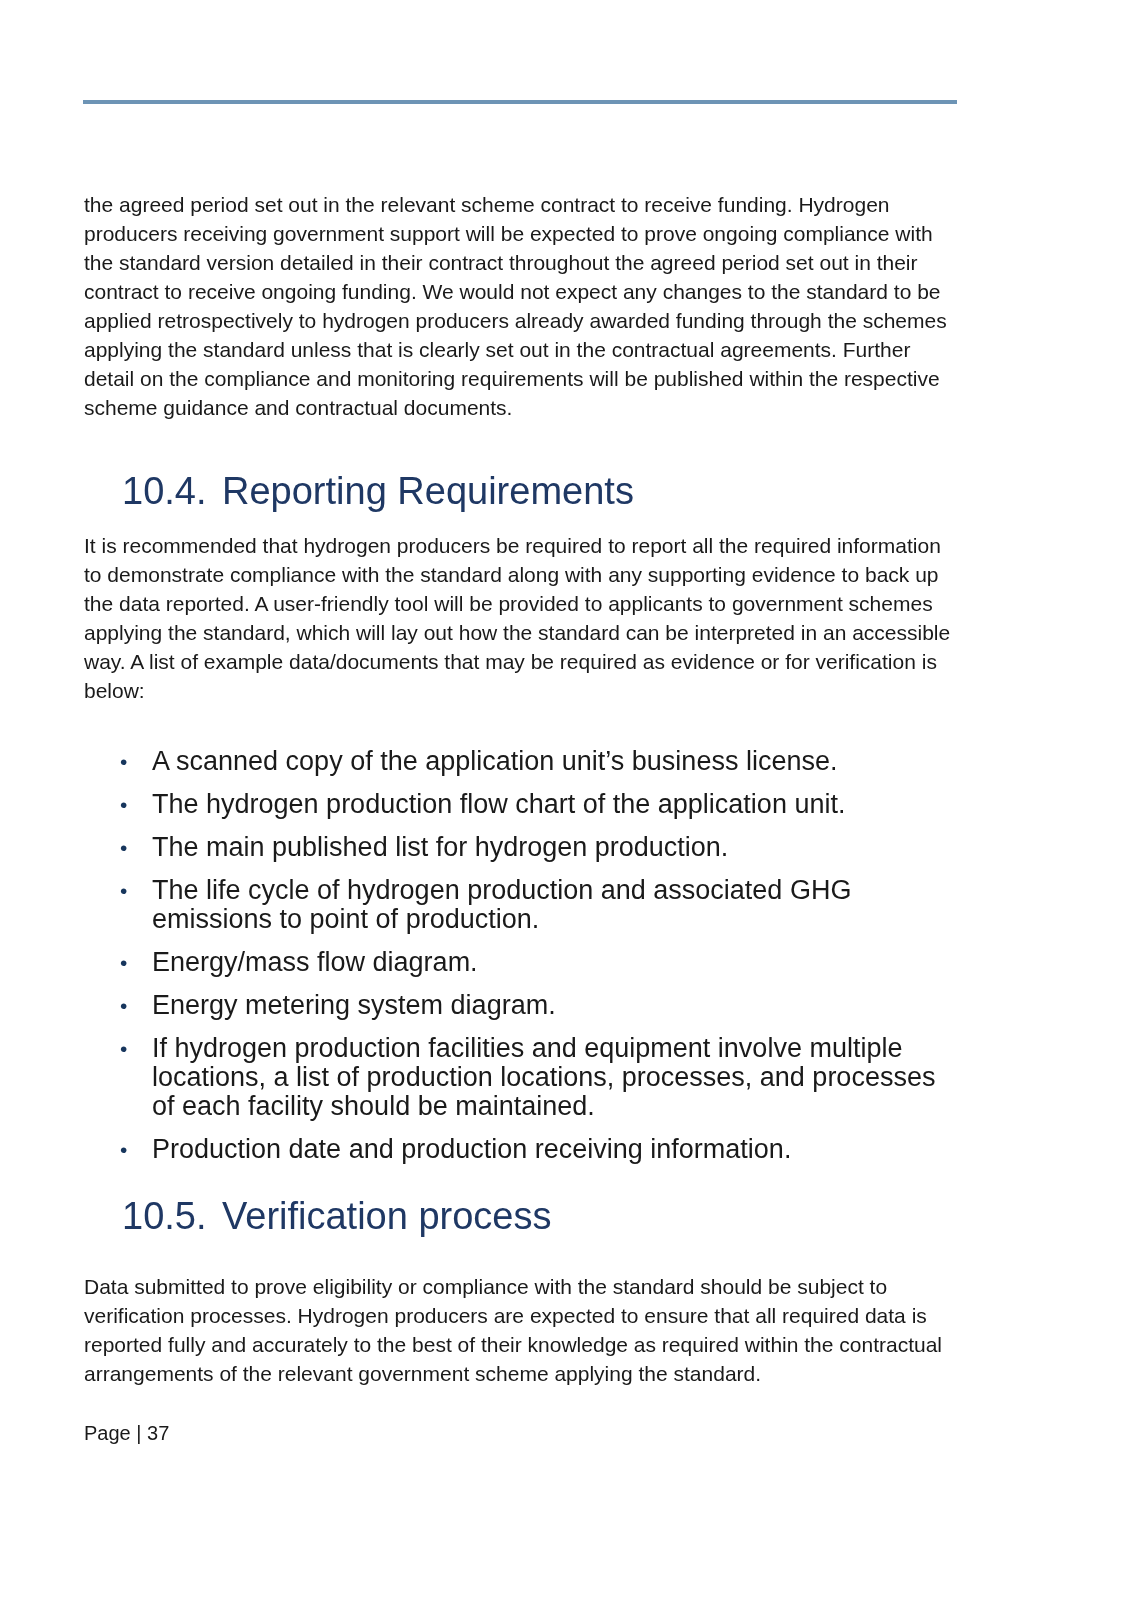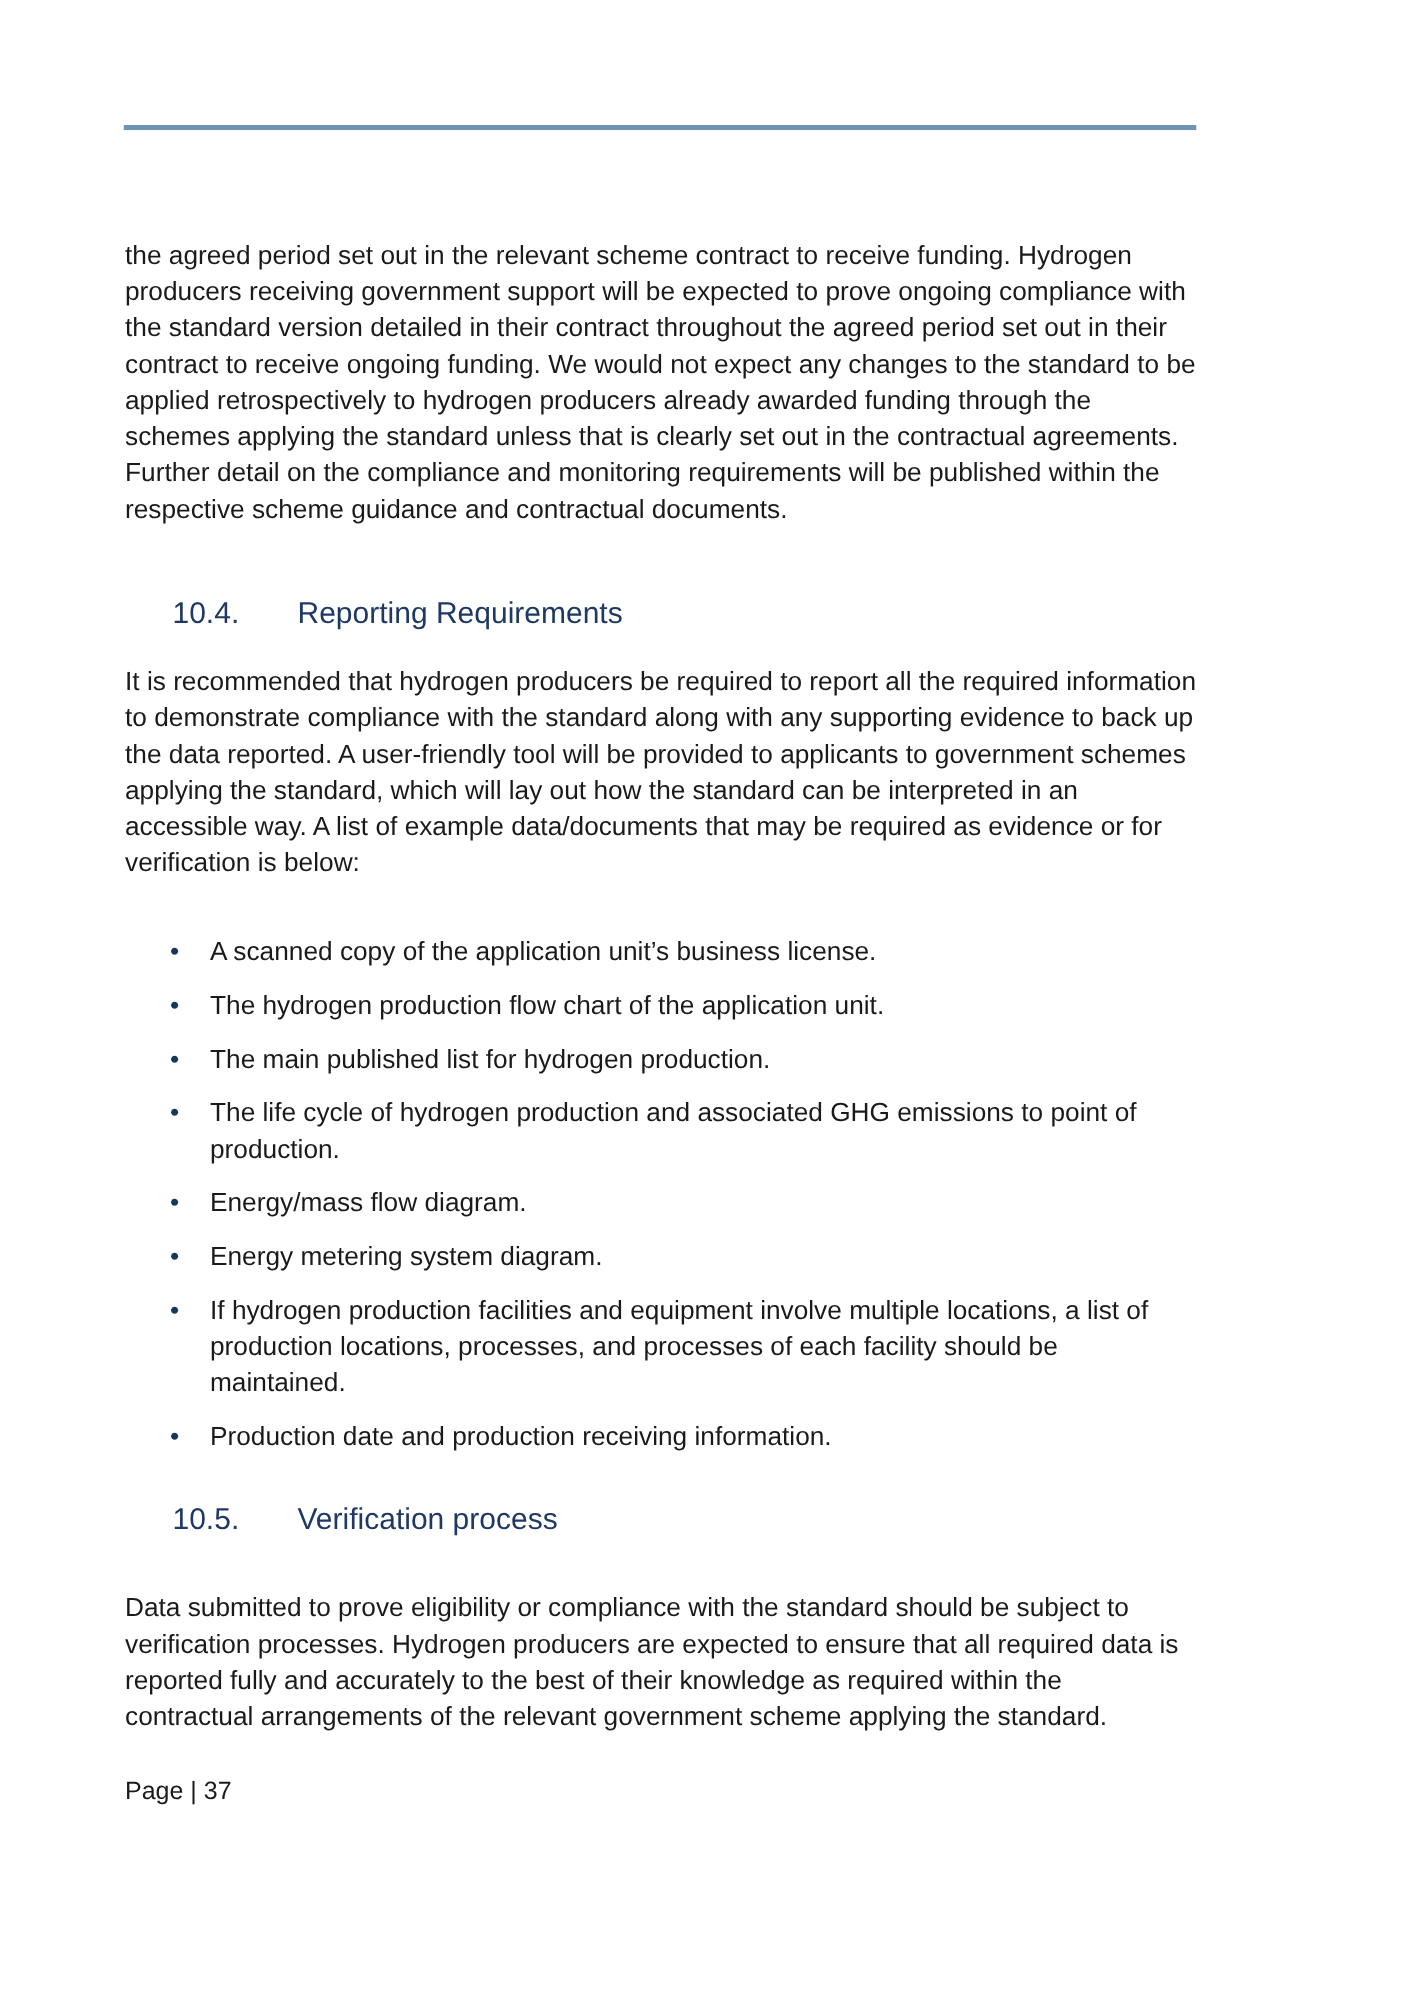--- a/index.html
+++ b/index.html
@@ -9,42 +9,41 @@
   }
   .page {
     position: relative;
     width: 1026px;
     height: 1600px;
     background: #ffffff;
     font-family: "Liberation Sans", sans-serif;
     color: #1a1a1a;
     overflow: hidden;
     box-sizing: border-box;
-    padding-left: 16px;
   }
   .top-rule {
     margin: 100px 69px 0 83px;
     height: 4px;
     background: #6D94B5;
   }
   .content {
     padding: 0 69px 0 84px;
   }
   p.body {
     margin: 0;
     font-size: 21px;
     line-height: 29px;
     color: #1a1a1a;
     text-align: left;
   }
   p.intro { margin-top: 86px; }
   h2.section {
     margin: 0;
     padding-left: 38px;
-    font-size: 24px;
+    font-size: 38px;
     line-height: 44px;
     font-weight: 400;
     color: #1F3864;
     letter-spacing: 0;
   }
   h2.h-first { margin-top: 47px; }
   h2.h-second { margin-top: 30px; }
   .sec-num {
     display: inline-block;
     min-width: 100px;
@@ -53,21 +52,21 @@
   p.after-heading-2 { margin-top: 34px; }
   ul.bullets {
     margin: 42px 0 0 0;
     padding: 0;
     list-style: none;
   }
   ul.bullets li {
     position: relative;
     padding-left: 68px;
     margin: 0 0 14px 0;
-    font-size: 21px;
+    font-size: 27px;
     line-height: 29px;
     color: #1a1a1a;
   }
   ul.bullets li::before {
     content: "\2022";
     position: absolute;
     left: 36px;
     top: 0;
     color: #17365D;
     font-size: 21px;

